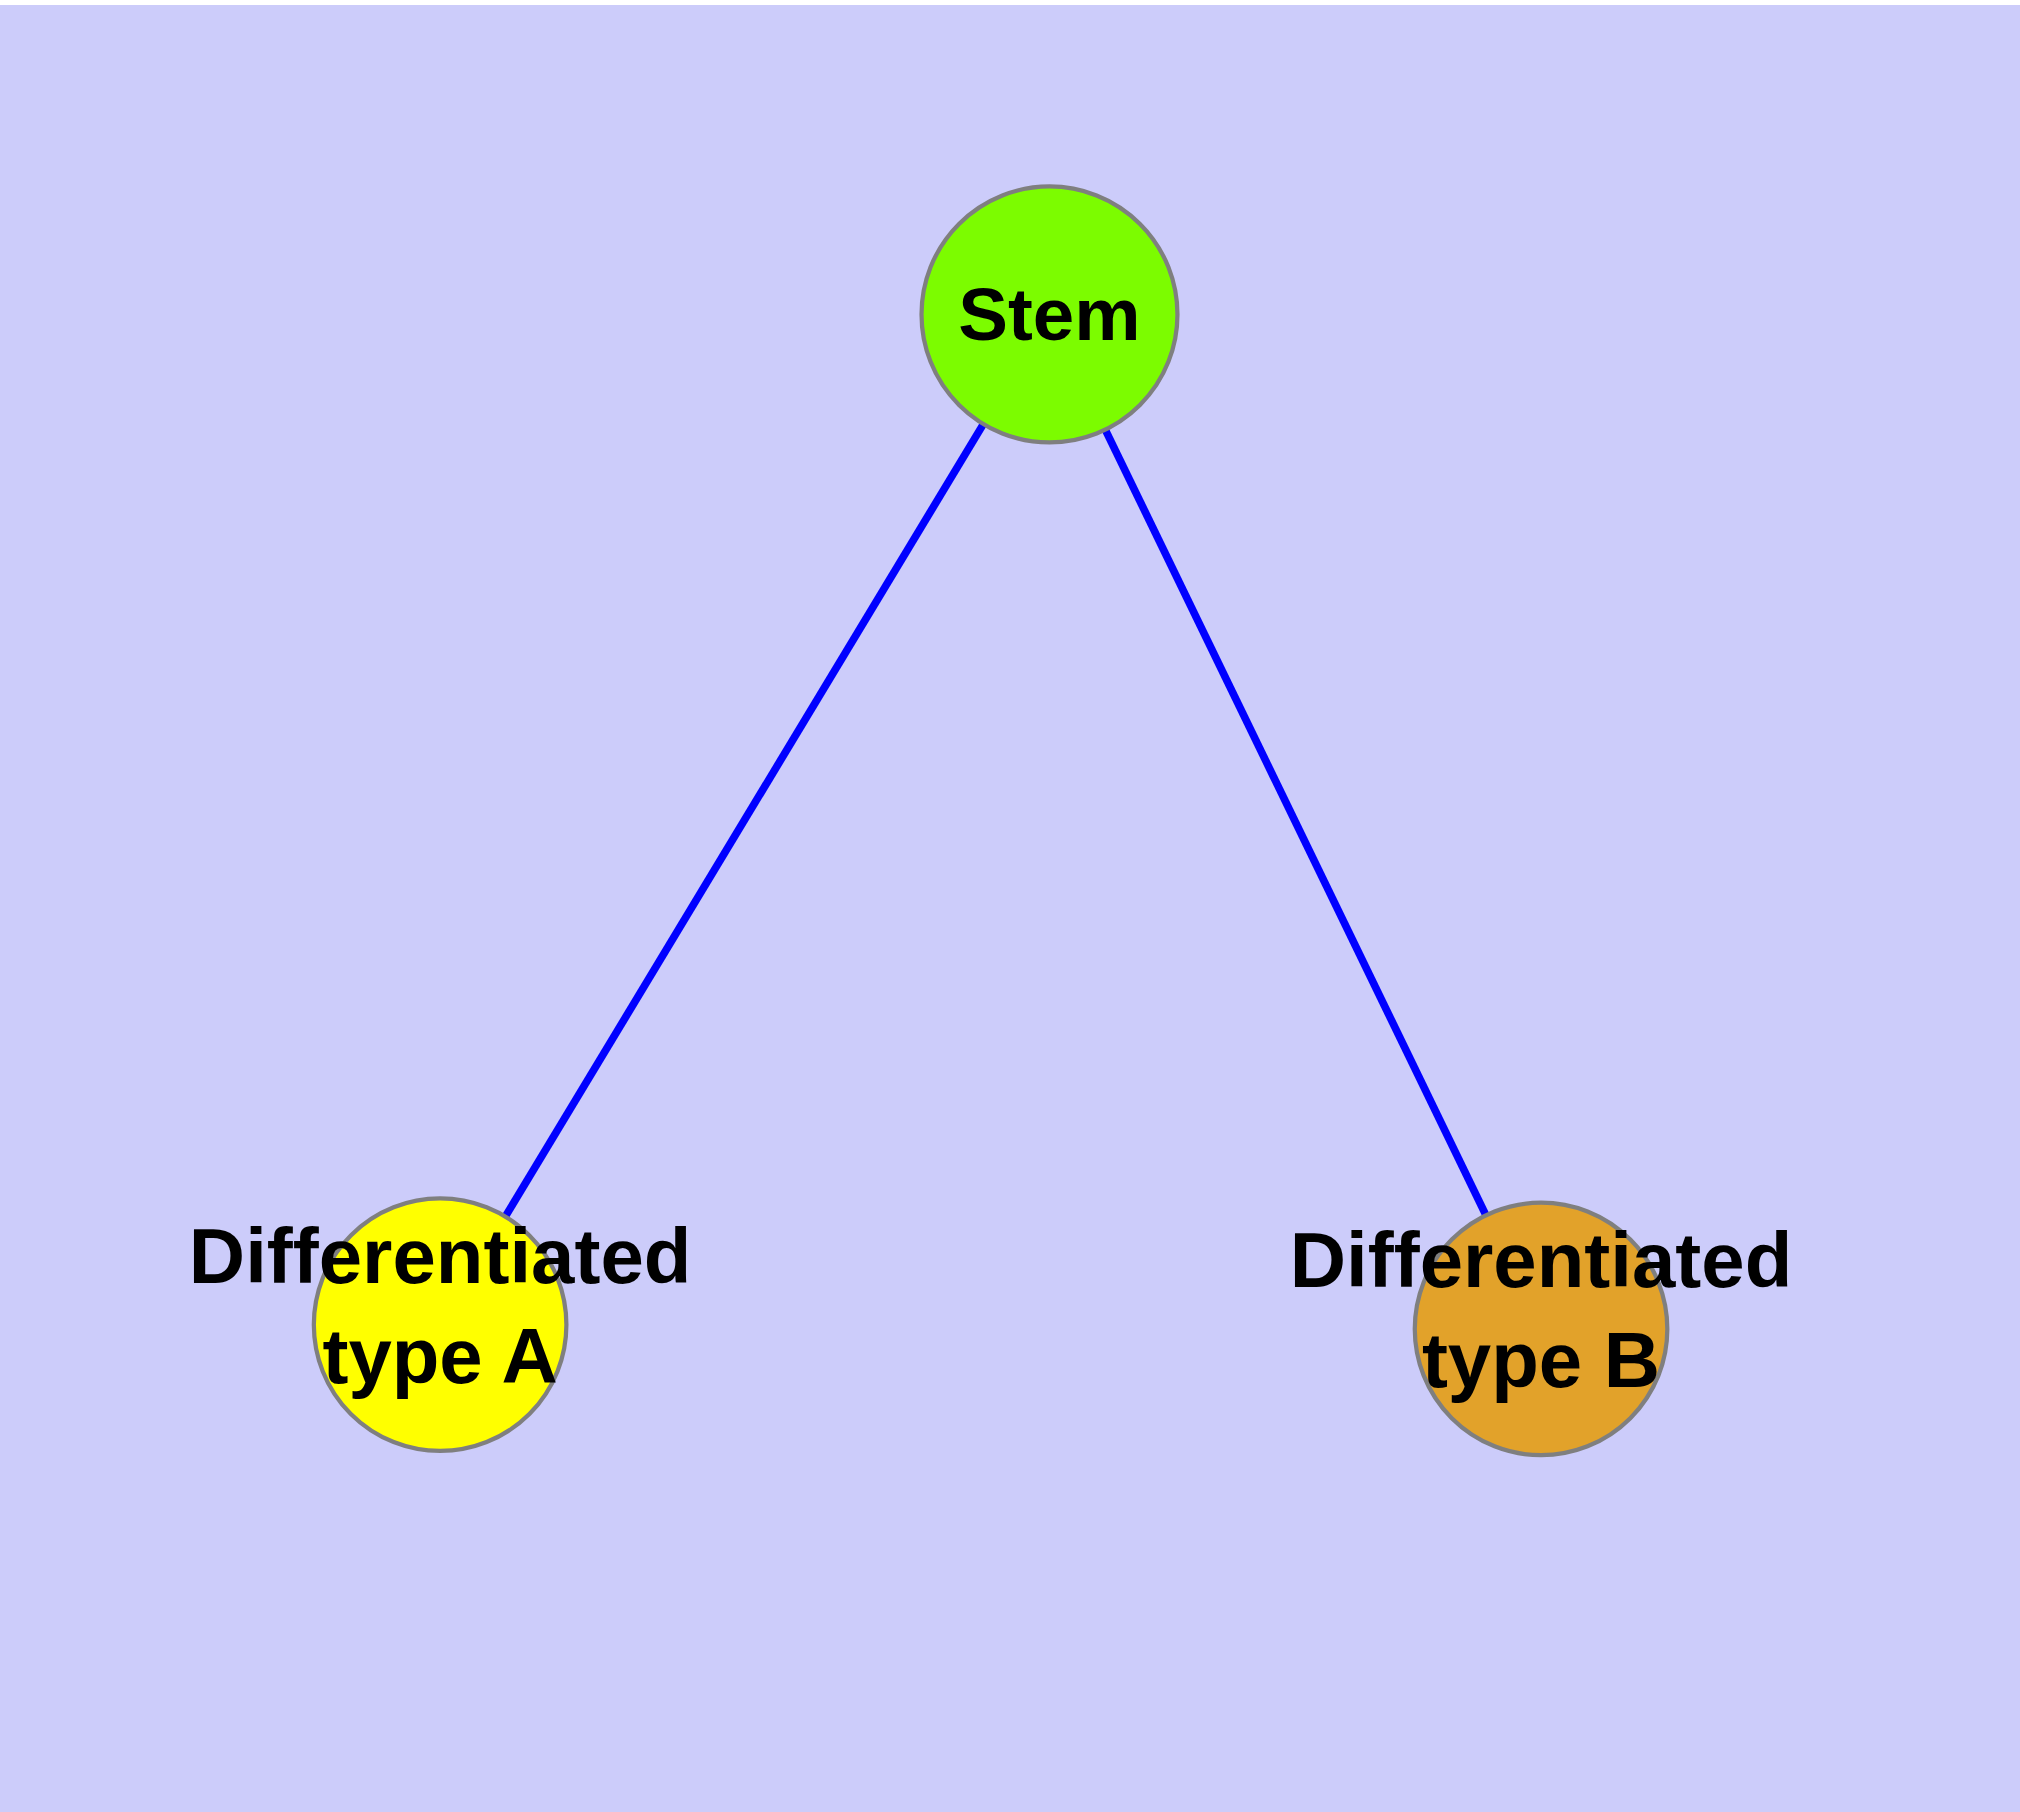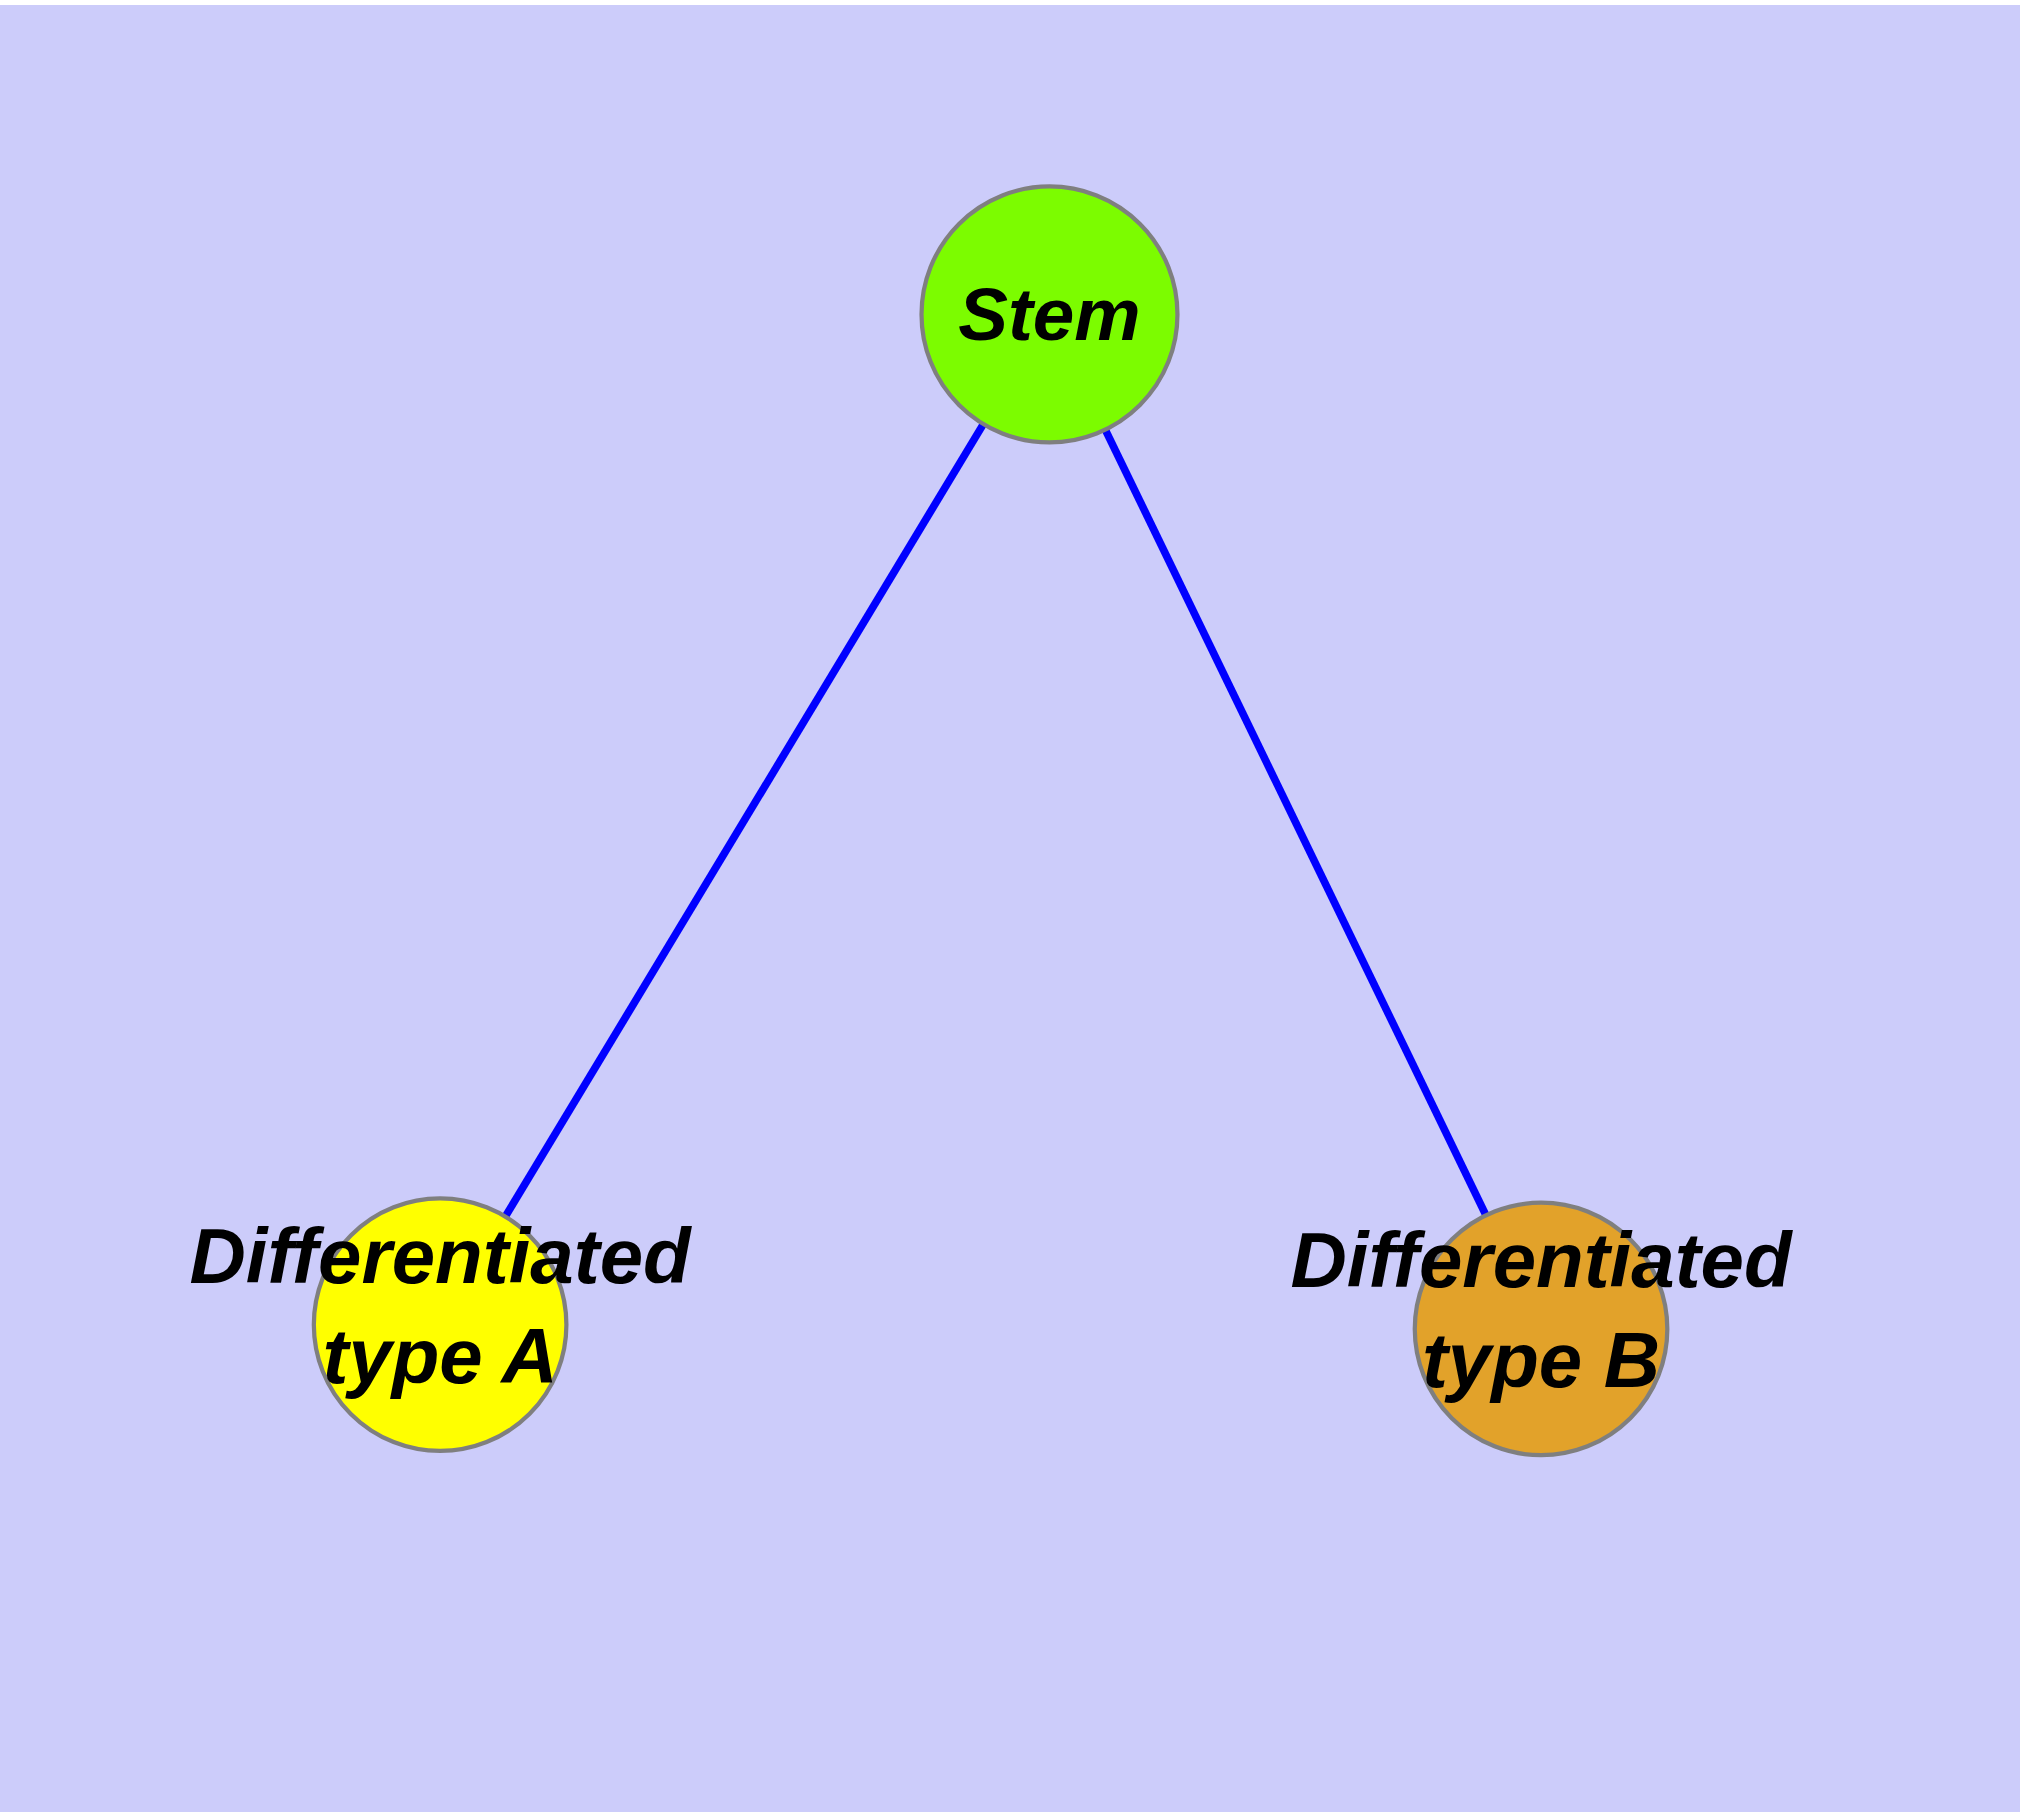--- a/index.html
+++ b/index.html
@@ -7,21 +7,20 @@
     padding: 0;
     background: #ffffff;
   }
   #canvas {
     position: relative;
     width: 2021px;
     height: 1812px;
     background: #ffffff;
     overflow: hidden;
     font-family: "Liberation Sans", sans-serif;
-    font-style: italic;
   }
   #plot-area {
     position: absolute;
     left: 0;
     top: 5.1px;
     width: 2021px;
     height: 1807px;
     background: #ccccfa;
   }
   #graph-svg {

